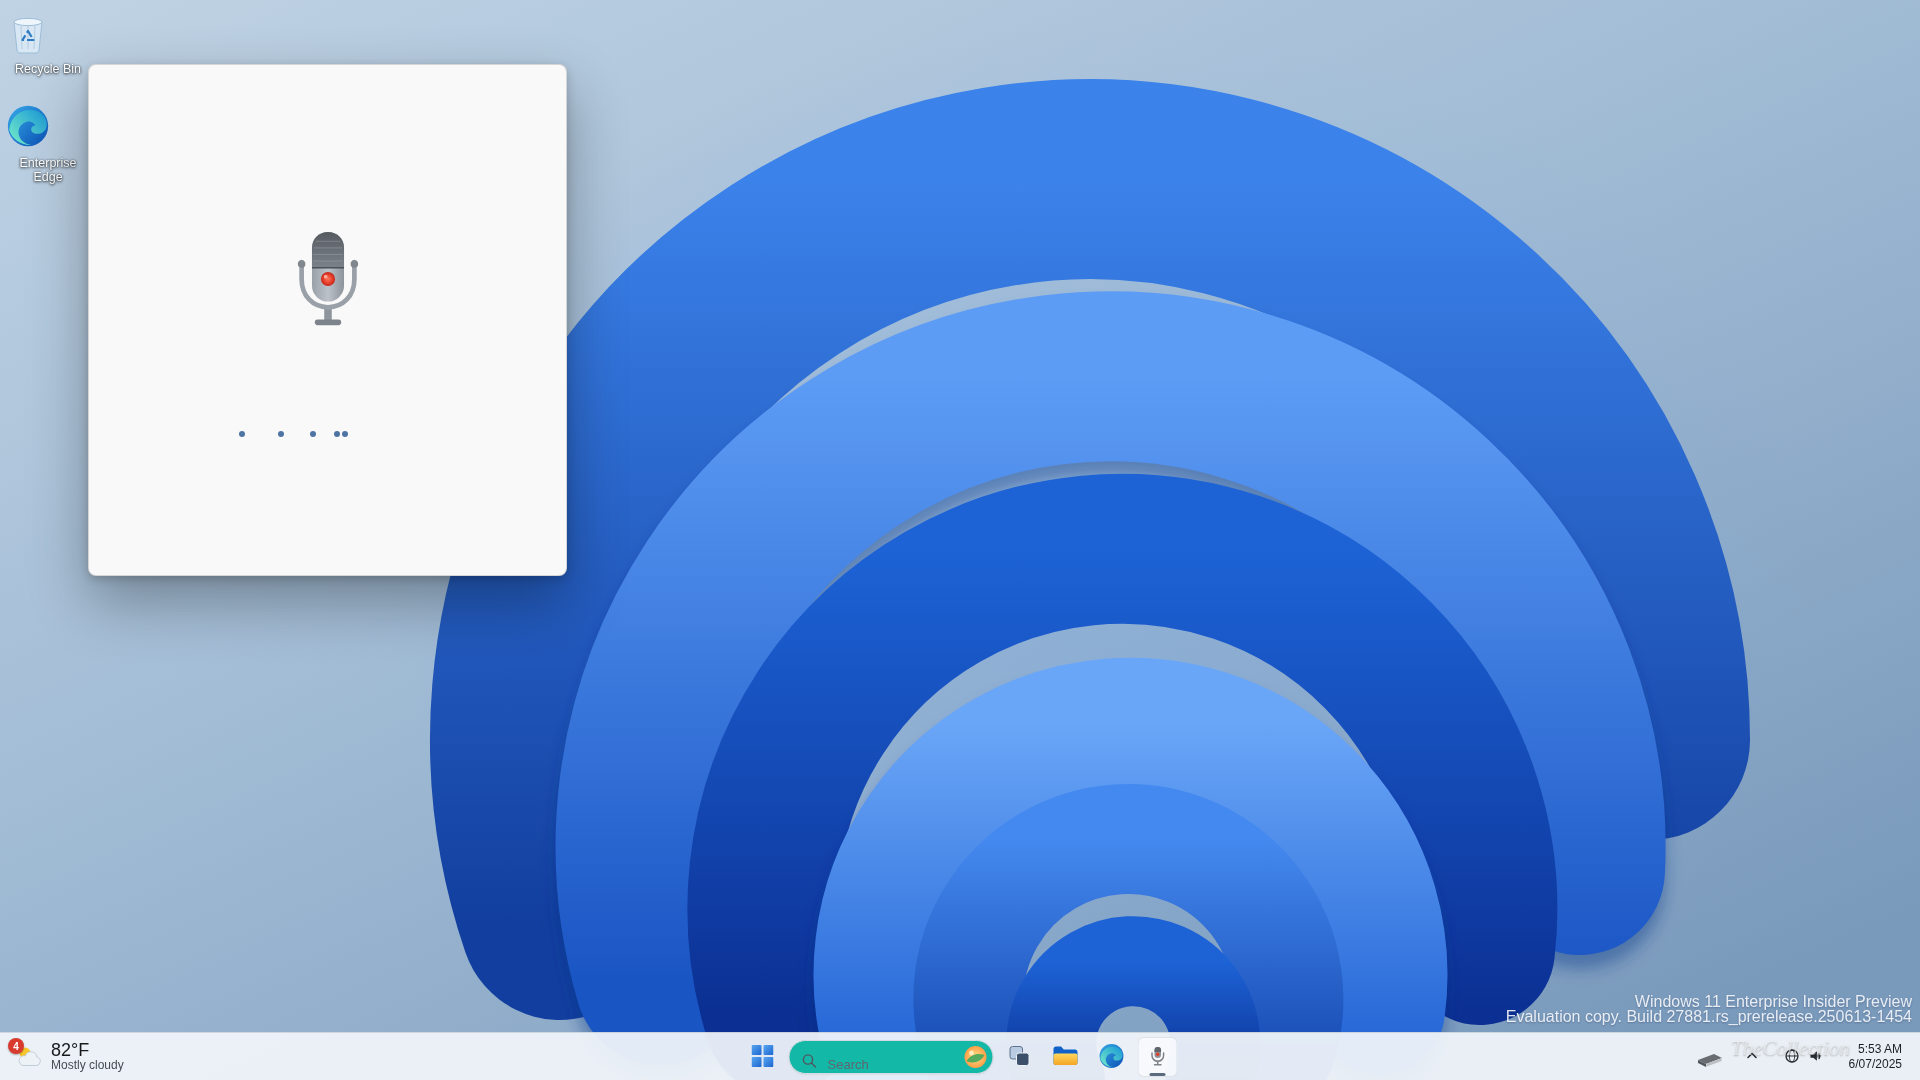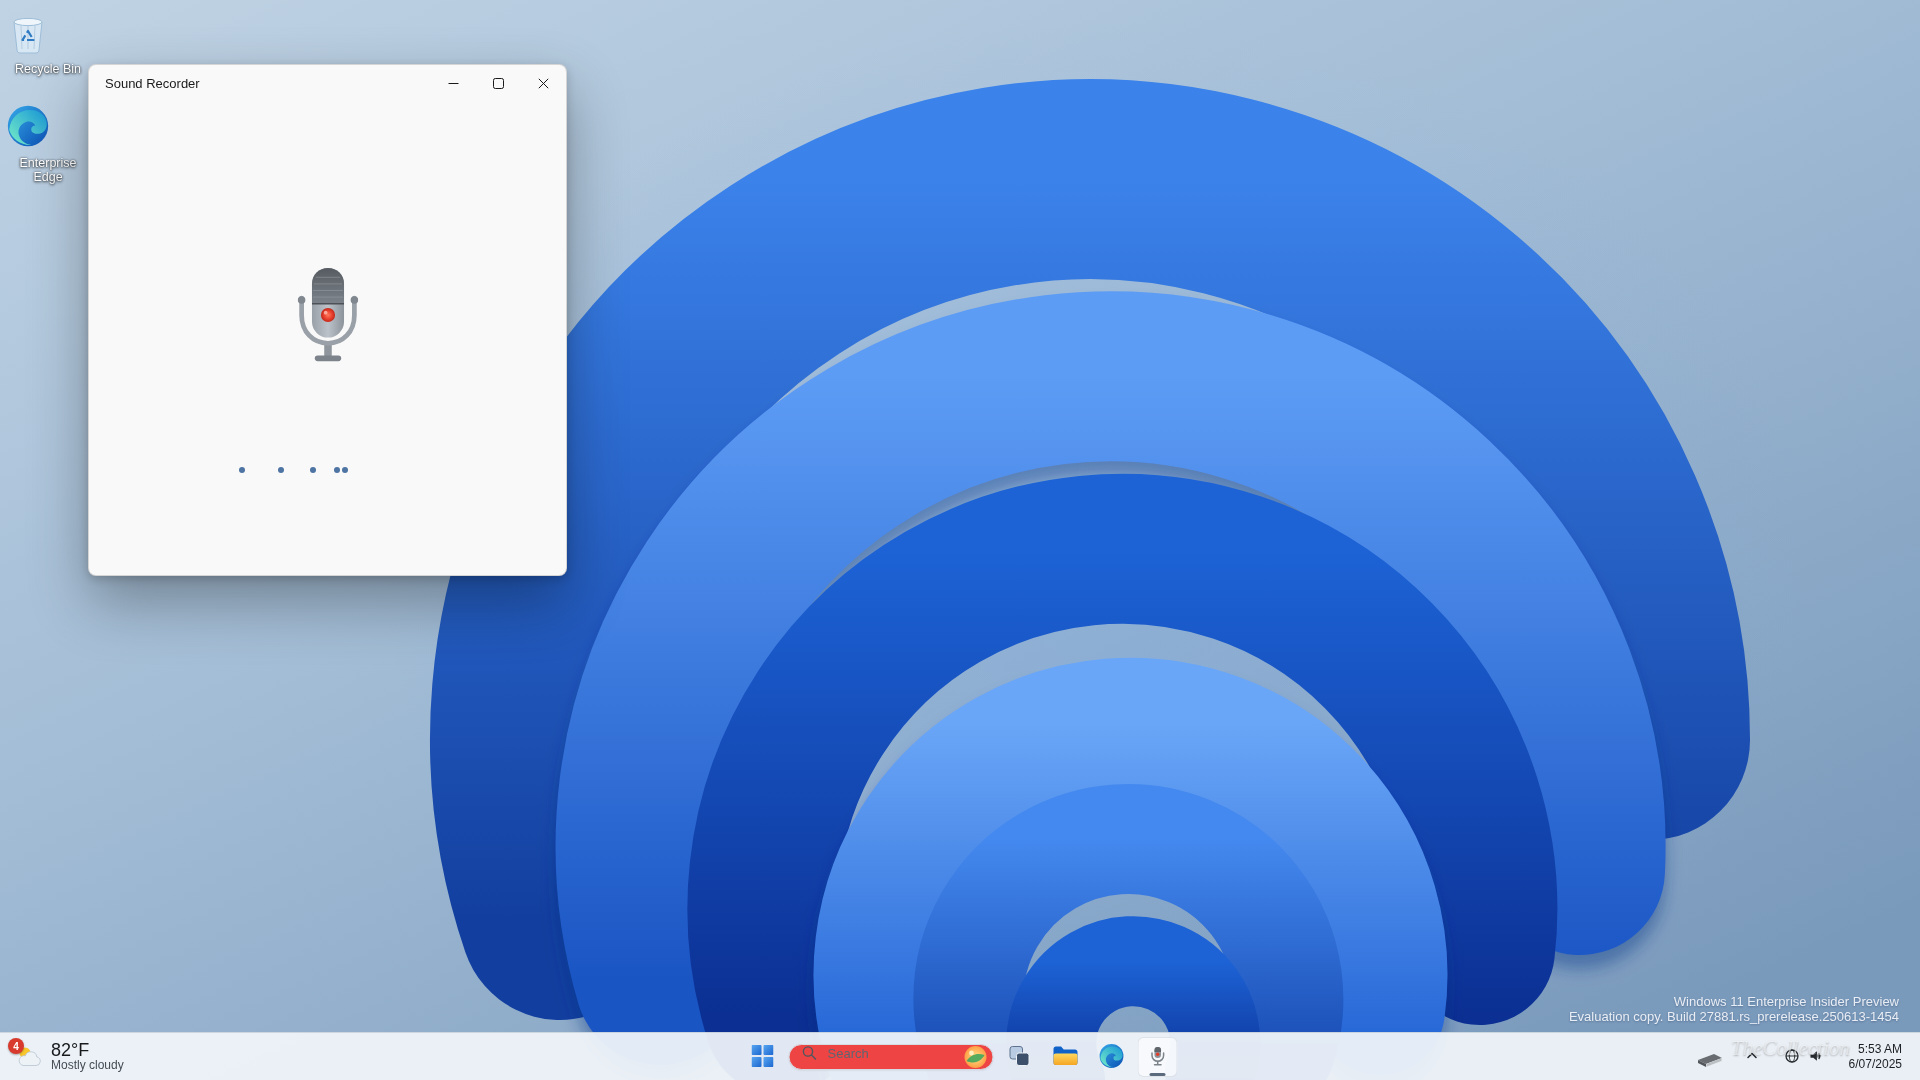--- a/index.html
+++ b/index.html
@@ -9,21 +9,21 @@
   
   .wallpaper { position: absolute; inset: 0; width: 100%; height: 100%; display: block; }
 
   
   .desktop-icon { position: absolute; left: 6px; width: 84px; display: flex; flex-direction: column; gap: 4px; cursor: default; }
   .desktop-icon.pos-0 { top: 10px; }
   .desktop-icon.pos-1 { top: 104px; }
   .desktop-icon .di-label { color: #fff; font-size: 12.5px; line-height: 14px; text-align: center; text-shadow: 0 1px 3px rgba(0,0,0,.8), 0 0 2px rgba(0,0,0,.55); }
 
   
-  .build-watermark { position: absolute; right: 21px; bottom: 56px; text-align: right; font-size: 13px; line-height: 15px; color: rgba(250,252,255,.88); text-shadow: 0 1px 2px rgba(25,45,80,.35); z-index: 10; margin-top: 20px; }
+  .build-watermark { position: absolute; right: 8px; bottom: 56px; text-align: right; font-size: 16px; line-height: 15px; color: rgba(250,252,255,.88); text-shadow: 0 1px 2px rgba(25,45,80,.35); z-index: 10; margin-top: 20px; }
 
   
   .app-window { position: absolute; left: 88px; top: 64px; width: 479px; height: 512px; background: #f9f9f9; border: 1px solid rgba(0,0,0,.14); border-radius: 8px; box-shadow: 0 26px 60px rgba(0,0,0,.32), 0 3px 10px rgba(0,0,0,.18); overflow: hidden; z-index: 20; }
   .titlebar { display: flex; align-items: center; justify-content: space-between; height: 36px; padding-left: 16px; }
   .titlebar .win-title { font-size: 13px; color: #1b1b1b; }
   .win-controls { display: flex; height: 36px; }
   .win-ctrl { width: 45px; height: 36px; border: none; background: transparent; display: flex; align-items: center; justify-content: center; padding: 0; cursor: default; }
   .win-ctrl svg { display: block; }
   .win-body { position: relative; width: 100%; height: 476px; }
   .update-message { position: absolute; top: 56px; left: 0; right: 0; margin: 0; padding: 0 70px; text-align: center; font-size: 19px; line-height: 28px; color: #1a1a1a; }
@@ -42,21 +42,21 @@
   .weather-icon-wrap { position: relative; width: 26px; height: 26px; }
   .badge { position: absolute; top: -6px; left: -8px; min-width: 16px; height: 16px; padding: 0 3px; border-radius: 8px; background: #d83b2e; color: #fff; font-size: 10px; font-weight: bold; display: flex; align-items: center; justify-content: center; box-shadow: 0 1px 2px rgba(0,0,0,.3); }
   .weather-text { text-align: left; }
   .weather-temp { font-size: 18px; color: #17191c; line-height: 15px; }
   .weather-cond { font-size: 12px; color: #454c54; line-height: 14px; }
 
   .taskbar-center { position: absolute; left: 50%; top: 4px; transform: translateX(-50%); height: 40px; display: flex; align-items: center; gap: 6px; }
   .tb-btn { position: relative; width: 40px; height: 40px; border-radius: 6px; border: none; background: transparent; display: flex; align-items: center; justify-content: center; padding: 0; cursor: default; }
   .tb-btn.active { background: rgba(255,255,255,.62); box-shadow: inset 0 0 0 1px rgba(120,140,160,.2); }
   .tb-btn.active::after { content: ""; position: absolute; bottom: 1px; left: 50%; transform: translateX(-50%); width: 16px; height: 3px; border-radius: 2px; background: #5c6a7d; }
-  .search-pill { height: 26px; width: 205px; border-radius: 17px; background: #ef4444; border: 1px solid #d6dbe2; box-shadow: 0 1px 2px rgba(0,0,0,.06); display: flex; align-items: flex-start; gap: 8px; padding: 0 5px 0 12px; }
+  .search-pill { height: 34px; width: 205px; border-radius: 17px; background: #14b8a6; border: 1px solid #d6dbe2; box-shadow: 0 1px 2px rgba(0,0,0,.06); display: flex; align-items: flex-end; gap: 8px; padding: 0 5px 0 12px; }
   .search-pill input { flex: 1; min-width: 0; border: none; outline: none; background: transparent; font-size: 13px; color: #30353b; font-family: "Liberation Sans", sans-serif; }
   .search-pill input::placeholder { color: #5f6570; opacity: 1; }
 
   .tray { position: absolute; right: 4px; top: 4px; height: 40px; display: flex; align-items: center; gap: 9px; padding-right: 6px; }
   .tray-btn { height: 40px; border: none; background: transparent; border-radius: 6px; display: flex; align-items: center; gap: 8px; padding: 0 8px; cursor: default; }
   .clock { text-align: right; font-size: 12px; line-height: 15px; color: #1c1f23; }
 
   
   .collection-watermark { position: absolute; right: 70px; bottom: 6px; display: flex; gap: 5px; z-index: 40; pointer-events: none; }
   .collection-text { font-family: "Liberation Serif", serif; font-style: italic; font-size: 21px; color: rgba(255,255,255,.52); text-shadow: 0 1px 2px rgba(0,0,0,.28); }
@@ -177,47 +177,20 @@
     </span>
     <span class="di-label">Enterprise Edge</span>
   </div>
 
   <div class="build-watermark">
     <div>Windows 11 Enterprise Insider Preview</div>
     <div>Evaluation copy. Build 27881.rs_prerelease.250613-1454</div>
   </div>
 
   <div class="app-window">
-    <div class="titlebar">
-      <span class="win-title">Sound Recorder</span>
-      <div class="win-controls">
-        <button class="win-ctrl">
-          <span>
-            <svg width="11" height="11" viewBox="0 0 11 11">
-                <line x1="0.5" y1="5.5" x2="10.5" y2="5.5" stroke="#1a1a1a" stroke-width="1"></line>
-              </svg>
-          </span>
-        </button>
-        <button class="win-ctrl">
-          <span>
-            <svg width="11" height="11" viewBox="0 0 11 11">
-                <rect x="0.5" y="0.5" width="10" height="10" rx="1.8" fill="none" stroke="#1a1a1a" stroke-width="1"></rect>
-              </svg>
-          </span>
-        </button>
-        <button class="win-ctrl">
-          <span>
-            <svg width="11" height="11" viewBox="0 0 11 11">
-                <line x1="0.8" y1="0.8" x2="10.2" y2="10.2" stroke="#1a1a1a" stroke-width="1"></line>
-                <line x1="10.2" y1="0.8" x2="0.8" y2="10.2" stroke="#1a1a1a" stroke-width="1"></line>
-              </svg>
-          </span>
-        </button>
-      </div>
-    </div>
     <div class="win-body">
       <div class="mic-illustration">
         <svg width="68" height="98" viewBox="0 0 72 104">
           <rect x="32" y="80" width="8" height="16" fill="#8f959c"></rect>
           <rect x="22" y="95" width="28" height="6" rx="3" fill="#7d838b"></rect>
           <path d="M 8 34 L 8 52 C 8 70 20 82 36 82 C 52 82 64 70 64 52 L 64 34" fill="none" stroke="#9aa0a8" stroke-width="5" stroke-linecap="round"></path>
           <circle cx="8" cy="36" r="4" fill="#81878f"></circle>
           <circle cx="64" cy="36" r="4" fill="#81878f"></circle>
           <rect x="19" y="2" width="34" height="74" rx="17" fill="url(#micBody)"></rect>
           <path d="M 19 40 L 53 40 L 53 19 C 53 9 45.6 2 36 2 C 26.4 2 19 9 19 19 Z" fill="url(#micGrill)"></path>

